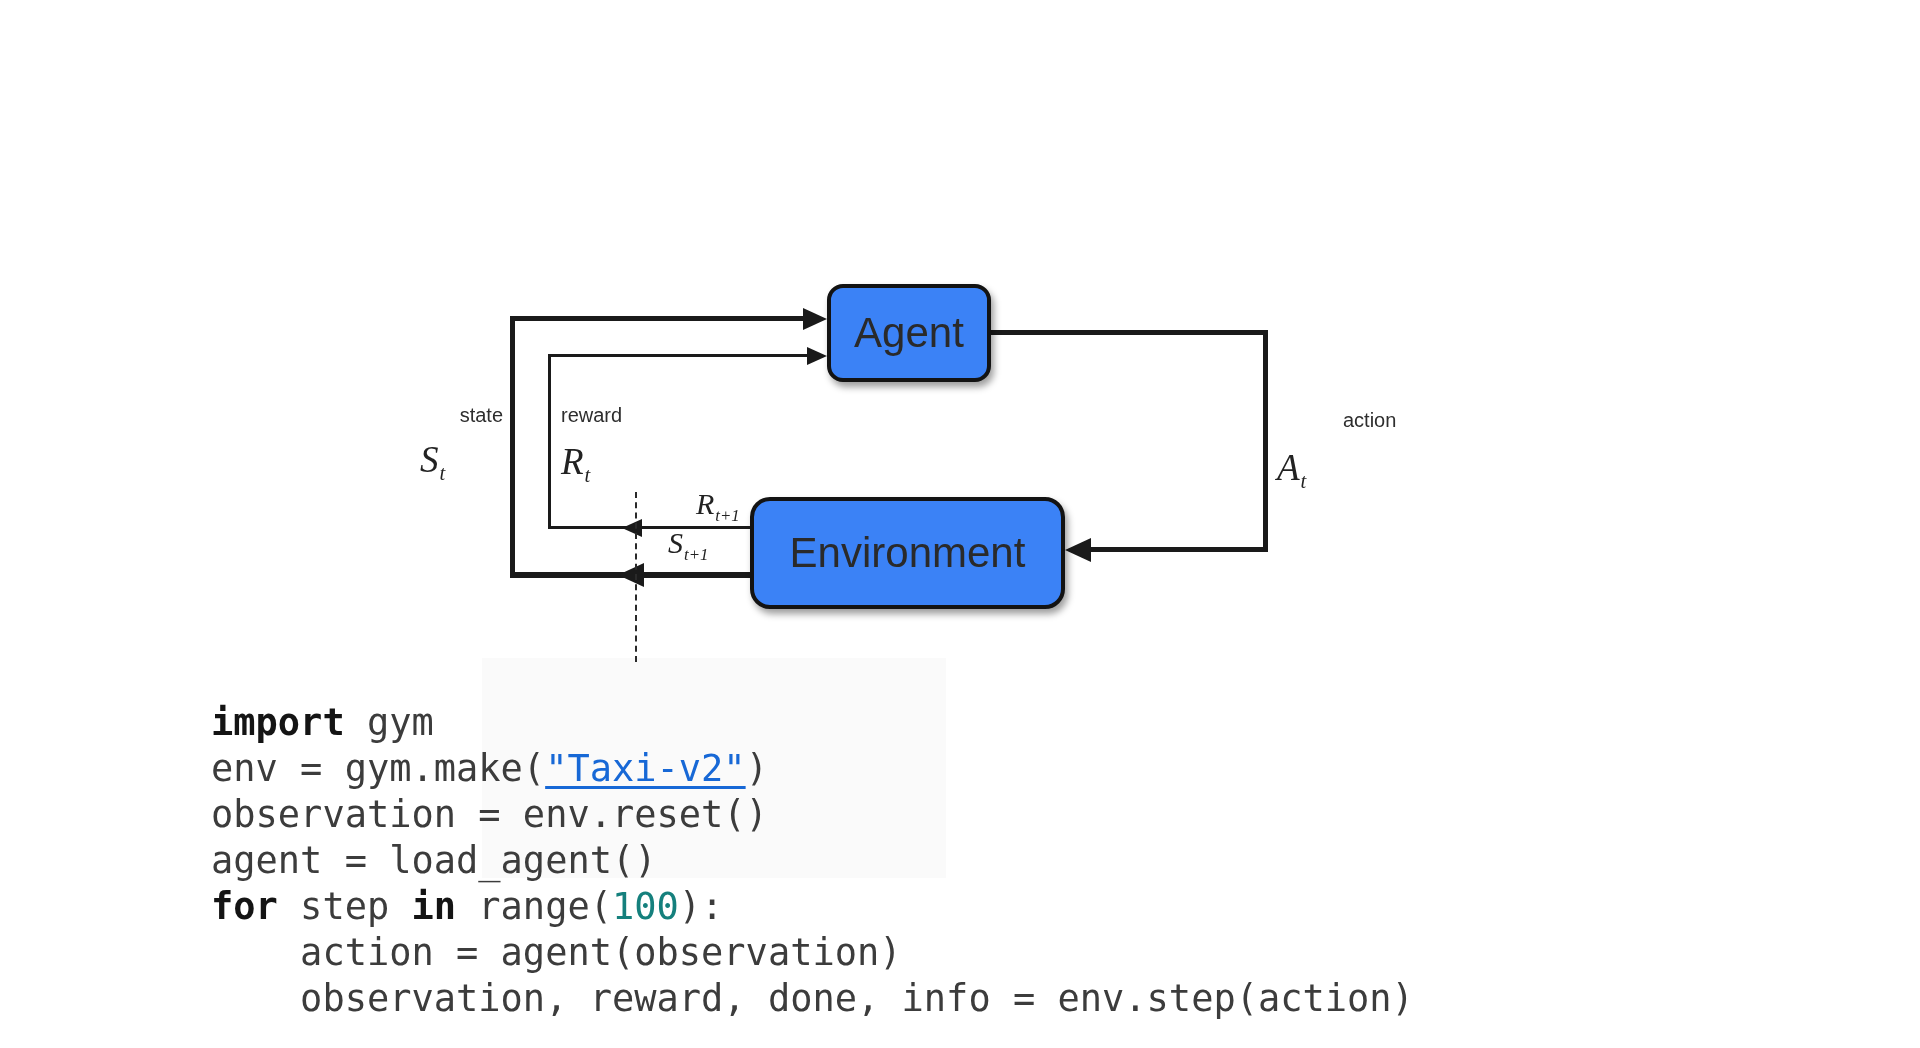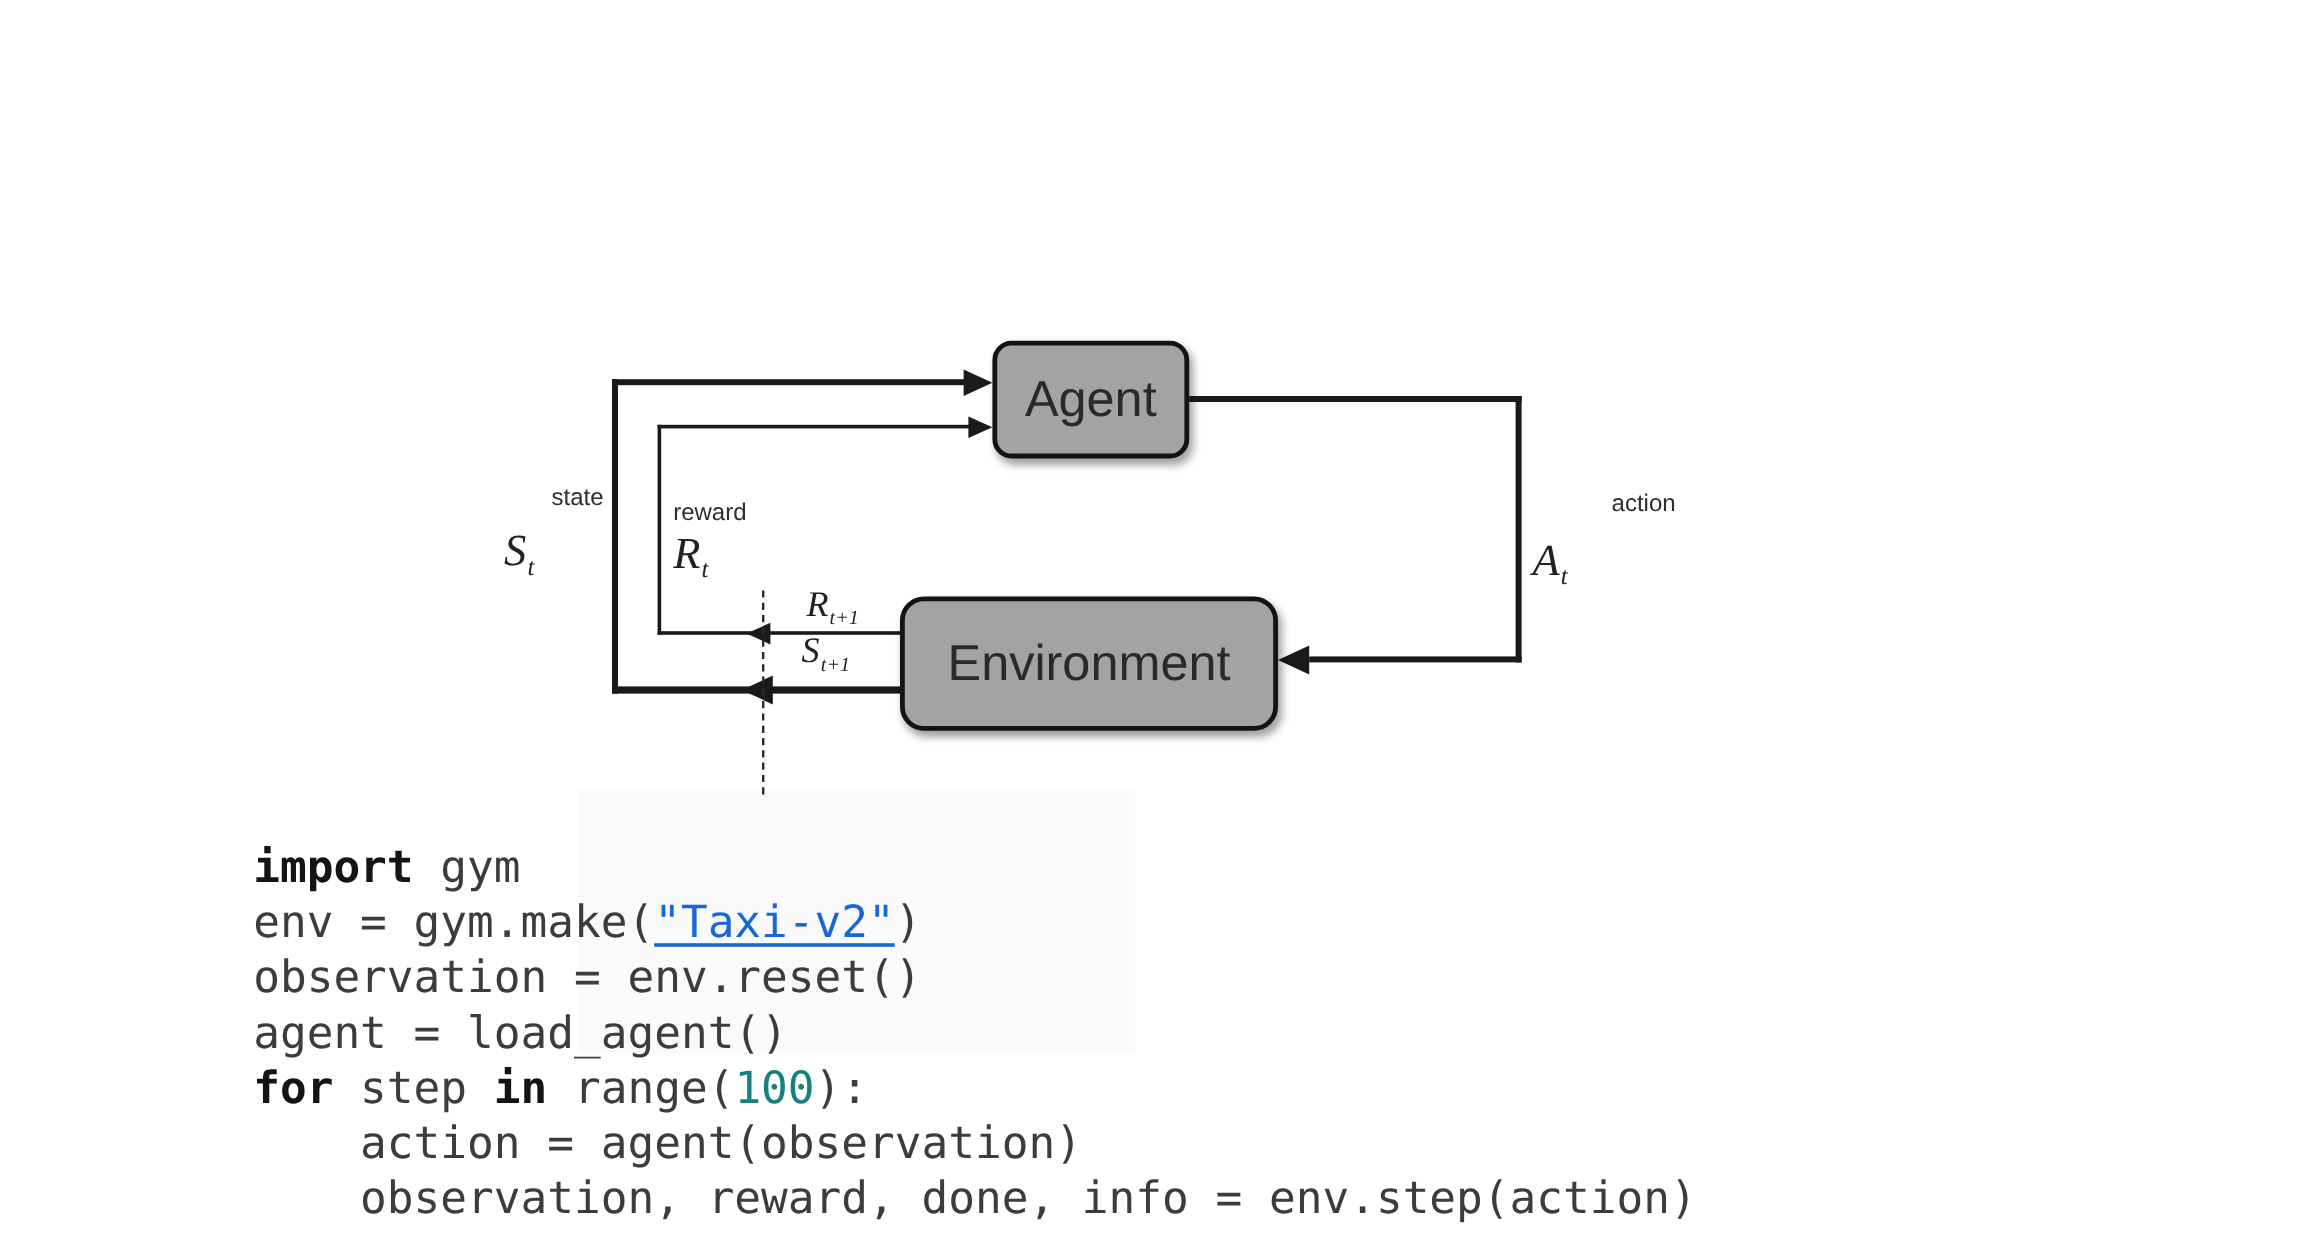--- a/index.html
+++ b/index.html
@@ -16,21 +16,21 @@
          letter-spacing:-1px;white-space:nowrap;}
   
   .hline,.vline{background:var(--line);}
   .arrow-r{width:0;height:0;border-top:11px solid transparent;border-bottom:11px solid transparent;
            border-left:24px solid var(--line);}
   .arrow-r.thin{border-top-width:9px;border-bottom-width:9px;border-left-width:20px;}
   .arrow-l{width:0;height:0;border-top:12px solid transparent;border-bottom:12px solid transparent;
            border-right:26px solid var(--line);}
   .arrow-l.thin{border-top-width:9px;border-bottom-width:9px;border-right-width:20px;}
   .dashed-v{border-left:2.5px dashed #2a2a2a;}
-  .node{background:#a3a3a3;border:4px solid #131313;display:flex;align-items:center;justify-content:center;
+  .node{background:#3b82f6;border:4px solid #131313;display:flex;align-items:center;justify-content:center;
         font-size:42px;color:var(--boxtext);box-shadow:3px 5px 7px rgba(0,0,0,0.38);}
   .lbl{font-size:20px;color:var(--label);white-space:nowrap;}
   .math{font-family:"Liberation Serif",serif;font-style:italic;font-size:37px;color:#222;white-space:nowrap;}
   .math sub{font-size:0.56em;font-style:italic;margin-left:1px;}
   .math.small{font-size:30px;}
   
   #code-block{left:211px;top:700px;font-family:"DejaVu Sans Mono",monospace;
               font-size:37px;line-height:46px;color:var(--codetext);white-space:pre;}
   .code-line{height:46px;}
   .seg-keyword{font-weight:bold;color:var(--keyword);}
@@ -70,25 +70,25 @@
     <div class="abs node" style="left:827px;top:284px;width:164px;height:98px;border-radius:16px;">
       <span>Agent</span>
     </div>
     <div class="abs node" style="left:750px;top:497px;width:315px;height:112px;border-radius:20px;">
       <span>Environment</span>
     </div>
 
     <div class="abs lbl" style="left:408px;top:404px;width:95px;text-align:right;">state</div>
     <div class="abs math" style="left:420px;top:438px;width:76px;"><span>S</span><sub>t</sub></div>
 
-    <div class="abs lbl" style="left:561px;top:416px;">reward</div>
+    <div class="abs lbl" style="left:561px;top:404px;">reward</div>
     <div class="abs math" style="left:561px;top:440px;"><span>R</span><sub>t</sub></div>
 
     <div class="abs lbl" style="left:1343px;top:409px;">action</div>
     <div class="abs math" style="left:1277px;top:446px;"><span>A</span><sub>t</sub></div>
 
-    <div class="abs math small" style="left:672px;top:487px;"><span>R</span><sub>t+1</sub></div>
+    <div class="abs math small" style="left:696px;top:487px;"><span>R</span><sub>t+1</sub></div>
     <div class="abs math small" style="left:668px;top:526px;"><span>S</span><sub>t+1</sub></div>
   </div>
 
   <div id="code-block" class="abs"><div class="code-line"><span class="seg-keyword">import</span><span class="seg-plain"> gym</span></div><div class="code-line"><span class="seg-plain">env = gym.make(</span><a class="seg-link">"Taxi-v2"</a><span class="seg-plain">)</span></div><div class="code-line"><span class="seg-plain">observation = env.reset()</span></div><div class="code-line"><span class="seg-plain">agent = load_agent()</span></div><div class="code-line"><span class="seg-keyword">for</span><span class="seg-plain"> step </span><span class="seg-keyword">in</span><span class="seg-plain"> range(</span><span class="seg-number">100</span><span class="seg-plain">):</span></div><div class="code-line"><span class="seg-plain">    action = agent(observation)</span></div><div class="code-line"><span class="seg-plain">    observation, reward, done, info = env.step(action)</span></div></div>
 
 </div>
 
 </body></html>

